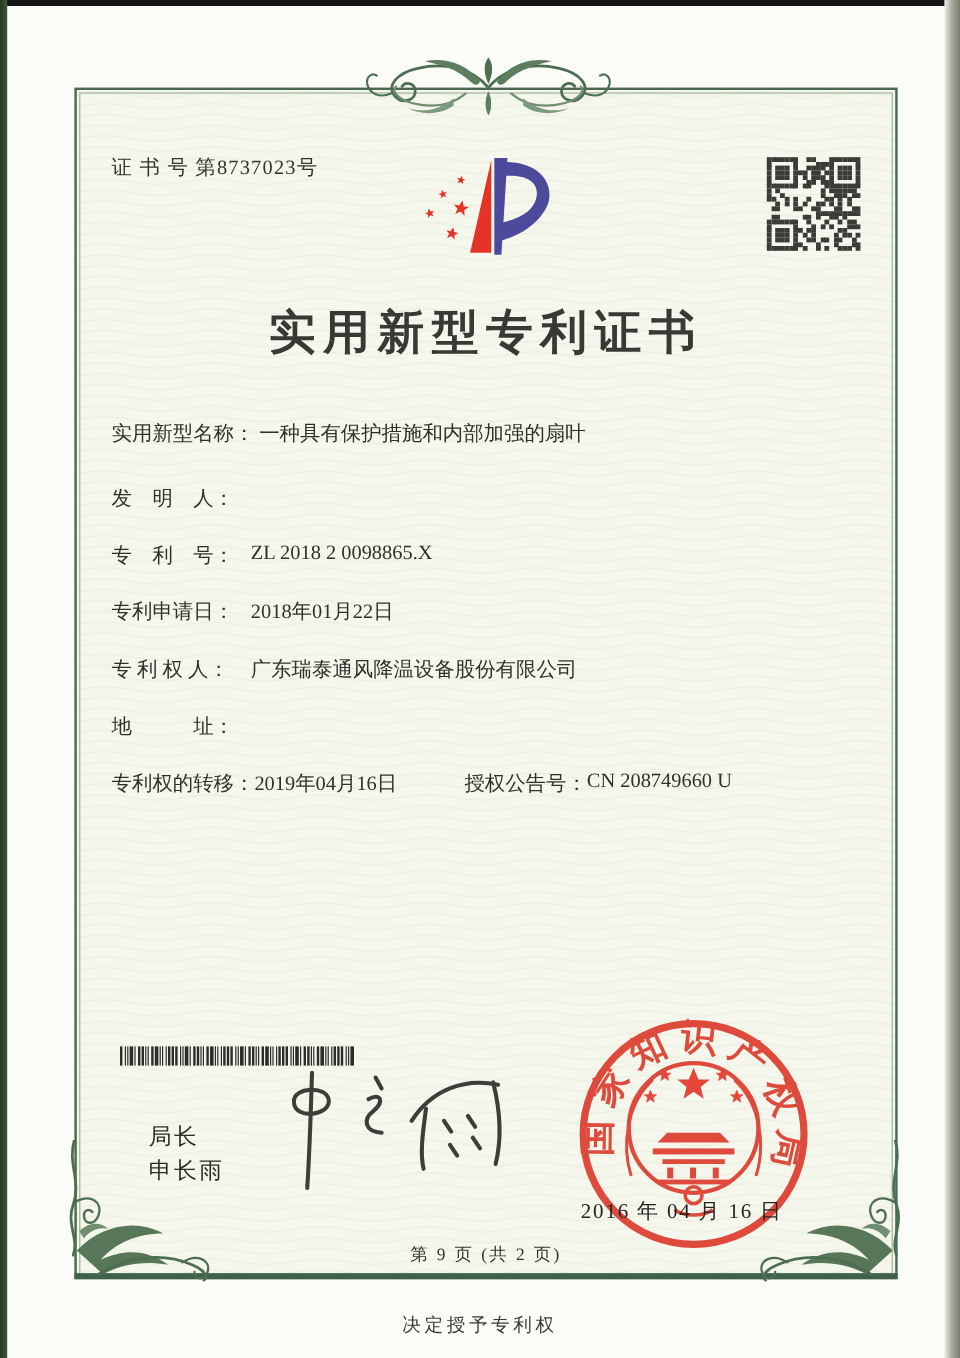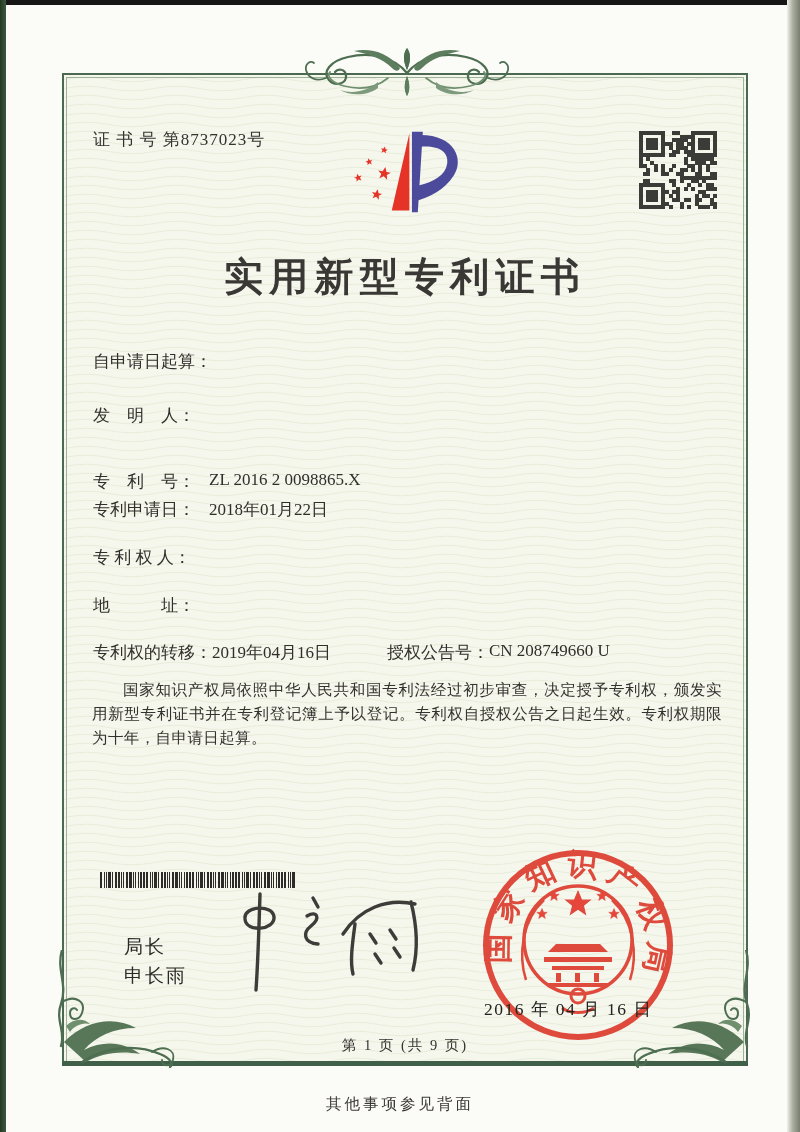--- a/index.html
+++ b/index.html
@@ -330,49 +330,50 @@
     <i style="left:48.3px;top:74.3px;width:4px;height:4px"></i>
     <i style="left:59.4px;top:74.3px;width:4px;height:4px"></i>
     <i style="left:63.1px;top:74.3px;width:4px;height:4px"></i>
     <i style="left:66.9px;top:74.3px;width:4px;height:4px"></i>
     <i style="left:74.3px;top:74.3px;width:4px;height:4px"></i>
   </div>
 
 <div class="abs title">实用新型专利证书</div>
 
 <div class="abs field" style="top:350px">
-  <span class="lab">自申请日起算：</span>
+  <span class="lab">实用新型名称：</span>
+  <span class="val">一种具有保护措施和内部加强的扇叶</span>
 </div>
 <div class="abs field" style="top:404px">
   <span class="lab">发　明　人：</span>
 </div>
-<div class="abs field" style="top:470px">
+<div class="abs field" style="top:451px">
   <span class="lab">专　利　号：</span>
-  <span class="val">ZL 2016 2 0098865.X</span>
+  <span class="val">ZL 2018 2 0098865.X</span>
 </div>
 <div class="abs field" style="top:498px">
   <span class="lab">专利申请日：</span>
   <span class="val">2018年01月22日</span>
 </div>
 <div class="abs field" style="top:546px">
   <span class="lab">专 利 权 人：</span>
+  <span class="val">广东瑞泰通风降温设备股份有限公司</span>
 </div>
 <div class="abs field" style="top:594px">
   <span class="lab">地　　　址：</span>
 </div>
 <div class="abs field" style="top:641px">
   <span>专利权的转移：</span>
   <span>2019年04月16日</span>
   <span class="grant-gap"></span>
   <span>授权公告号：</span>
   <span>CN 208749660 U</span>
 </div>
 
 <div class="abs paras">
-  <p>国家知识产权局依照中华人民共和国专利法经过初步审查，决定授予专利权，颁发实用新型专利证书并在专利登记簿上予以登记。专利权自授权公告之日起生效。专利权期限为十年，自申请日起算。</p>
 </div>
 
 <div class="abs barcode">
     <i style="left:0px;width:2px"></i>
     <i style="left:4px;width:1px"></i>
     <i style="left:6px;width:1px"></i>
     <i style="left:8px;width:3px"></i>
     <i style="left:12px;width:1px"></i>
     <i style="left:15px;width:2px"></i>
     <i style="left:18px;width:2px"></i>
@@ -482,14 +483,14 @@
     <rect x="78" y="143" width="60" height="4" stroke="none"></rect>
     <circle cx="108" cy="156" r="7" fill="none" stroke-width="3"></circle>
     <path d="M56,140 C48,115 52,80 74,60" fill="none" stroke-width="2.5"></path>
     <path d="M160,140 C168,115 164,80 142,60" fill="none" stroke-width="2.5"></path>
     <path d="M92,168 C100,174 116,174 124,168" fill="none" stroke-width="3"></path>
   </g>
 </svg>
 
 <div class="abs seal-date">2016 年 04 月 16 日</div>
 
-<div class="abs page-num">第 1 页 (共 9 页)</div>
-<div class="abs back-note">其他事项参见背面</div>
+<div class="abs page-num">第 9 页 (共 2 页)</div>
+<div class="abs back-note">决定授予专利权</div>
 
 </body></html>

